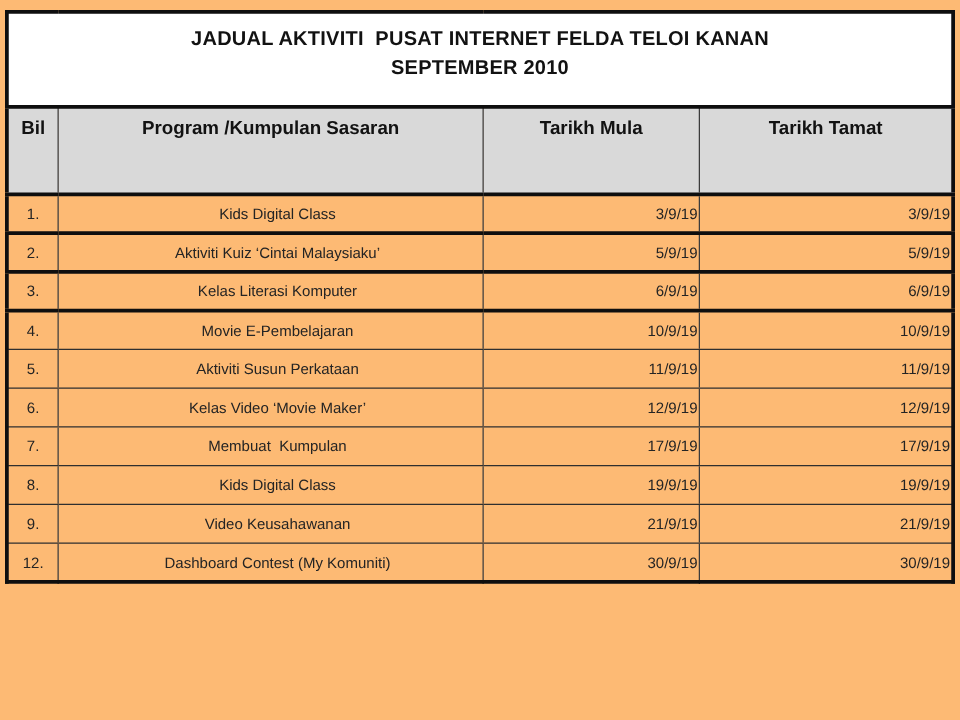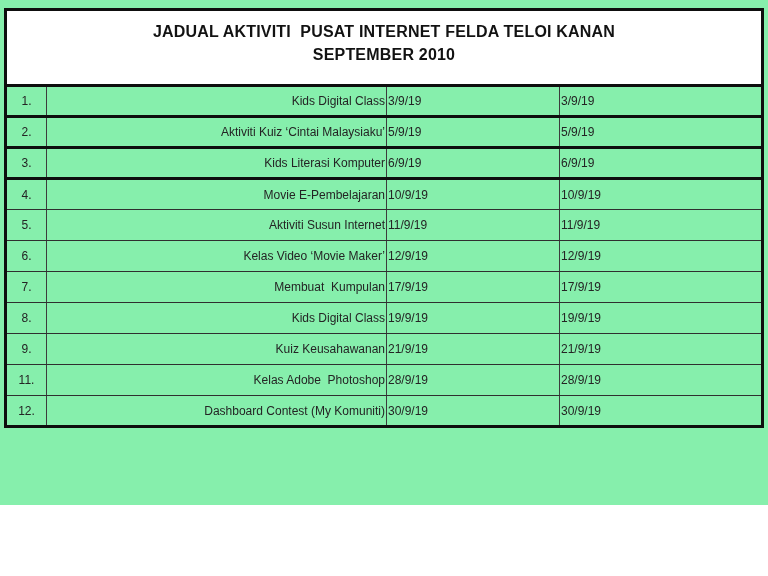--- a/index.html
+++ b/index.html
@@ -5,22 +5,22 @@
   * { box-sizing: border-box; }
   html, body { margin: 0; padding: 0; }
   body {
     width: 768px; height: 576px;
     background: #ffffff;
     font-family: "Liberation Sans", "DejaVu Sans", sans-serif;
     color: #1a1a1a;
   }
   .sheet {
     position: relative;
-    width: 768px; height: 505px;
-    background: #86efac;
+    width: 768px; height: 576px;
+    background: #fdba74;
     overflow: hidden;
   }
   table.schedule {
     position: absolute;
     left: 4px; top: 8px;
     width: 757px;
     border-collapse: collapse;
     table-layout: fixed;
     border: 3px solid #0e0e0e;
   }
@@ -58,70 +58,76 @@
     border-bottom: 1.5px solid #2f2f2f;
     font-size: 12px;
     color: #242424;
     vertical-align: middle;
     overflow: hidden;
   }
   tbody tr.thick-bottom td { border-bottom: 3px solid #0e0e0e; }
   tbody tr:last-child td { border-bottom: none; }
   tbody td + td { border-left: 1.5px solid #3c3c3c; }
   td.bil   { text-align: center; }
-  td.program { text-align: right; padding-left: 12px; white-space: pre-wrap; }
-  td.mula, td.tamat { text-align: left; }
+  td.program { text-align: center; padding-left: 12px; white-space: pre-wrap; }
+  td.mula, td.tamat { text-align: right; }
 </style>
 </head>
 <body>
 
 <div class="sheet">
   <table class="schedule">
     <colgroup>
       <col style="width:41px">
       <col style="width:340px">
       <col style="width:173px">
       <col style="width:203px">
     </colgroup>
     <thead>
       <tr>
         <th class="title-cell" colspan="4">
           <div class="title-line">JADUAL AKTIVITI  PUSAT INTERNET FELDA TELOI KANAN</div>
           <div class="title-line">SEPTEMBER 2010</div>
         </th>
       </tr>
+      <tr class="header-row">
+        <th>Bil</th>
+        <th>Program /Kumpulan Sasaran</th>
+        <th>Tarikh Mula</th>
+        <th>Tarikh Tamat</th>
+      </tr>
     </thead>
     <tbody>
         <tr class="thick-bottom">
           <td class="bil">1.</td>
           <td class="program">Kids Digital Class</td>
           <td class="mula">3/9/19</td>
           <td class="tamat">3/9/19</td>
         </tr>
         <tr class="thick-bottom">
           <td class="bil">2.</td>
           <td class="program">Aktiviti Kuiz ‘Cintai Malaysiaku’</td>
           <td class="mula">5/9/19</td>
           <td class="tamat">5/9/19</td>
         </tr>
         <tr class="thick-bottom">
           <td class="bil">3.</td>
-          <td class="program">Kids Literasi Komputer</td>
+          <td class="program">Kelas Literasi Komputer</td>
           <td class="mula">6/9/19</td>
           <td class="tamat">6/9/19</td>
         </tr>
         <tr>
           <td class="bil">4.</td>
           <td class="program">Movie E-Pembelajaran</td>
           <td class="mula">10/9/19</td>
           <td class="tamat">10/9/19</td>
         </tr>
         <tr>
           <td class="bil">5.</td>
-          <td class="program">Aktiviti Susun Internet</td>
+          <td class="program">Aktiviti Susun Perkataan</td>
           <td class="mula">11/9/19</td>
           <td class="tamat">11/9/19</td>
         </tr>
         <tr>
           <td class="bil">6.</td>
           <td class="program">Kelas Video ‘Movie Maker’</td>
           <td class="mula">12/9/19</td>
           <td class="tamat">12/9/19</td>
         </tr>
         <tr>
@@ -131,29 +137,23 @@
           <td class="tamat">17/9/19</td>
         </tr>
         <tr>
           <td class="bil">8.</td>
           <td class="program">Kids Digital Class</td>
           <td class="mula">19/9/19</td>
           <td class="tamat">19/9/19</td>
         </tr>
         <tr>
           <td class="bil">9.</td>
-          <td class="program">Kuiz Keusahawanan</td>
+          <td class="program">Video Keusahawanan</td>
           <td class="mula">21/9/19</td>
           <td class="tamat">21/9/19</td>
-        </tr>
-        <tr>
-          <td class="bil">11.</td>
-          <td class="program">Kelas Adobe  Photoshop</td>
-          <td class="mula">28/9/19</td>
-          <td class="tamat">28/9/19</td>
         </tr>
         <tr>
           <td class="bil">12.</td>
           <td class="program">Dashboard Contest (My Komuniti)</td>
           <td class="mula">30/9/19</td>
           <td class="tamat">30/9/19</td>
         </tr>
       </tbody>
   </table>
 </div>

